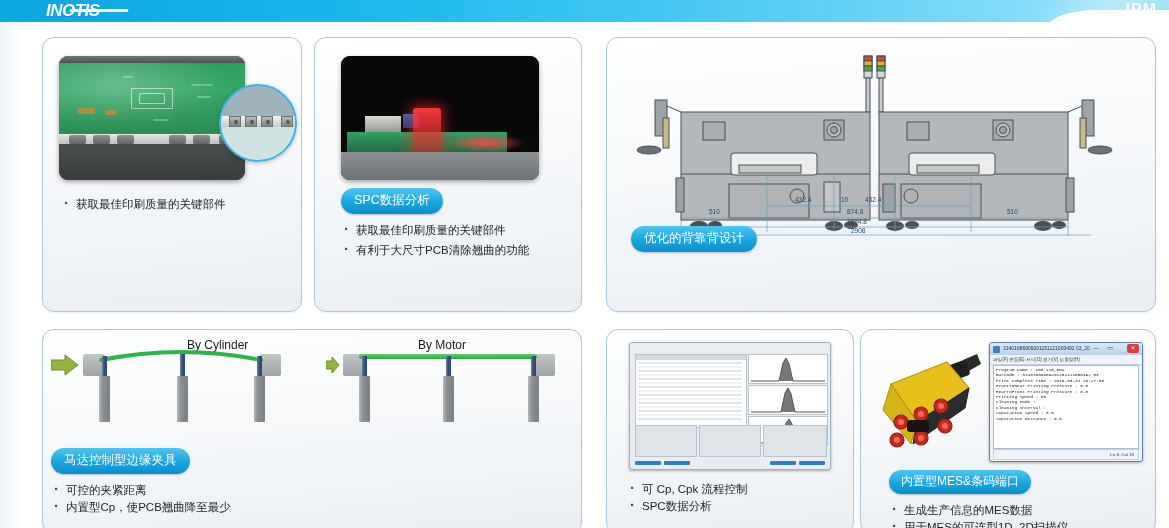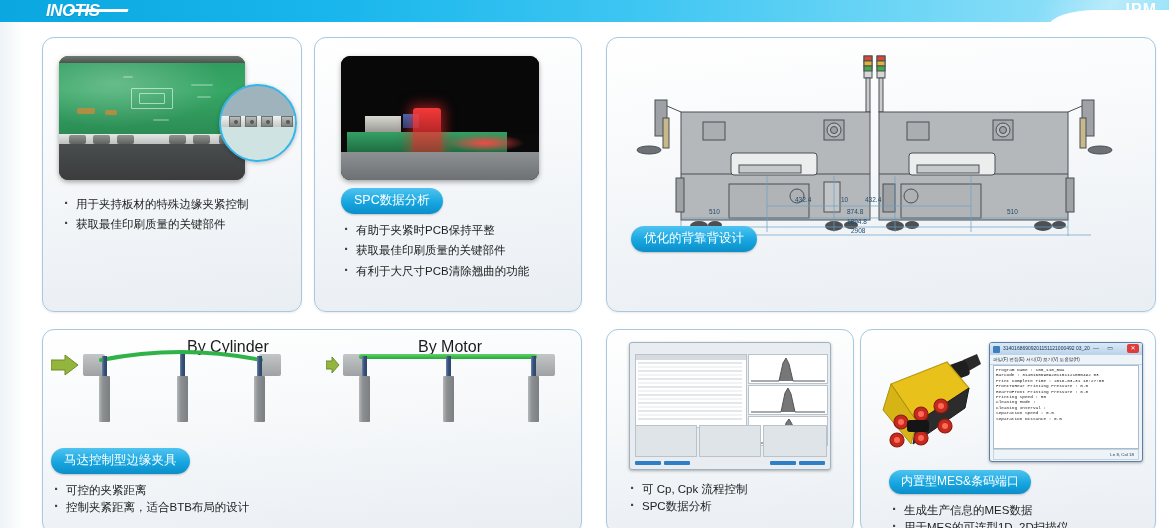--- a/index.html
+++ b/index.html
@@ -137,21 +137,21 @@
 
   
   #card3{left:606px;top:15px;width:548px;height:273px;}
   .cad{position:absolute;left:12px;top:8px;width:524px;height:190px;}
 
   #card3 .txt{position:absolute;left:24px;top:188px;}
 
   
   #card4{left:42px;top:307px;width:538px;height:203px;}
   .diagram{position:absolute;left:0;top:6px;width:538px;height:116px;}
-  .dg-title{position:absolute;font-size:16px;color:#1b1b1b;}
+  .dg-title{position:absolute;font-size:12px;color:#1b1b1b;}
   .support{position:absolute;background:linear-gradient(90deg,#b5b8b9,#8c9092 35%,#7b7f81);border-radius:1px;}
   .shaft{position:absolute;background:linear-gradient(90deg,#6f86a8,#39537d 40%,#2d4566);}
   .block{position:absolute;background:linear-gradient(180deg,#c3c6c7,#9ea2a4);border-radius:2px;}
   .pcb-flat{position:absolute;height:5px;border-radius:3px;
     background:linear-gradient(180deg,#5fd36a,#27a83a);}
   #card4 .txt{position:absolute;left:8px;top:118px;}
 
   
   #card5{left:606px;top:307px;width:246px;height:203px;}
   .sw{position:absolute;left:22px;top:12px;width:200px;height:126px;
@@ -231,40 +231,38 @@
     </div>
     <div class="magnifier">
       <div class="mag-rail"></div>
       <div class="mag-clamp" style="left:8px;"></div>
       <div class="mag-clamp" style="left:24px;"></div>
       <div class="mag-clamp" style="left:40px;"></div>
       <div class="mag-clamp" style="left:60px;"></div>
     </div>
     <div class="txt">
       <ul class="bullets">
-        <li>用于夹持板材的特殊边缘夹紧控制</li>
         <li>获取最佳印刷质量的关键部件</li>
       </ul>
     </div>
   </div>
 
   <div class="card" id="card2">
     <div class="photo-frame" id="laserphoto">
       <div class="laser-dark"></div>
       <div class="laser-head"></div>
       <div class="laser-blue"></div>
       <div class="laser-board"></div>
       <div class="laser-glow"></div>
       <div class="laser-beam"></div>
       <div class="laser-base"></div>
     </div>
     <div class="txt">
       <span class="pill">SPC数据分析</span>
       <ul class="bullets">
-        <li>有助于夹紧时PCB保持平整</li>
         <li>获取最佳印刷质量的关键部件</li>
         <li>有利于大尺寸PCB清除翘曲的功能</li>
       </ul>
     </div>
   </div>
 
   <div class="card" id="card3">
     <svg class="cad" viewBox="0 0 524 190">
       <g stroke="#4a4f55" stroke-width="1" fill="#b7babd">
 
@@ -394,21 +392,21 @@
       <div class="support" style="left:316px;top:40px;width:11px;height:46px;"></div>
       <div class="shaft" style="left:403px;top:20px;width:5px;height:22px;"></div>
       <div class="support" style="left:400px;top:40px;width:11px;height:46px;"></div>
       <div class="shaft" style="left:488px;top:20px;width:5px;height:22px;"></div>
       <div class="support" style="left:485px;top:40px;width:11px;height:46px;"></div>
     </div>
     <div class="txt">
       <span class="pill">马达控制型边缘夹具</span>
       <ul class="bullets tight">
         <li>可控的夹紧距离</li>
-        <li>控制夹紧距离，适合BTB布局的设计</li>
+        <li>内置型Cp，使PCB翘曲降至最少</li>
       </ul>
     </div>
   </div>
 
   <div class="card" id="card5">
     <div class="sw">
       <div class="sw-title">&nbsp;</div>
       <div class="sw-table">
         <div style="position:absolute;left:0;top:0;width:100%;height:5px;background:#d6dbe0;"></div>
         <div class="sw-row" style="top:7px;width:104px;"></div>

